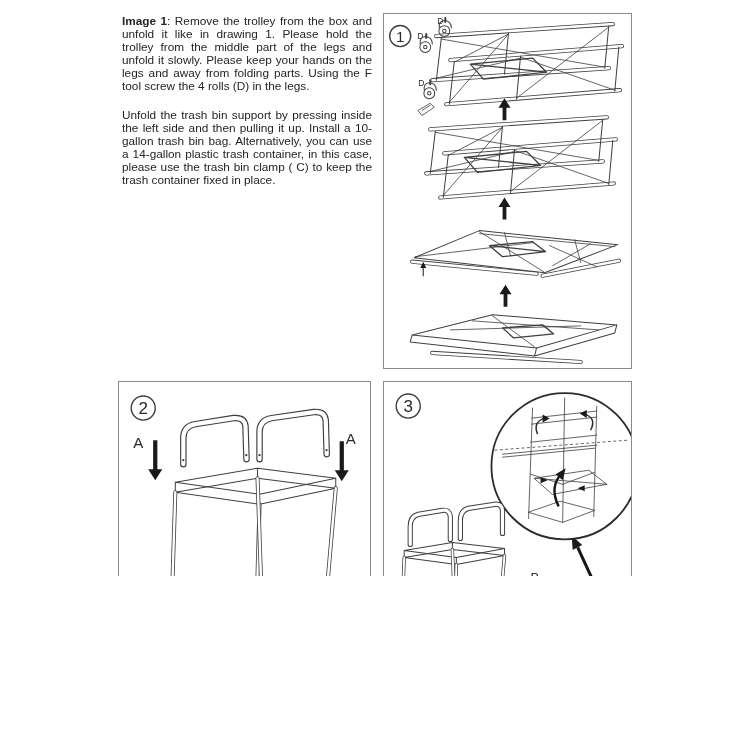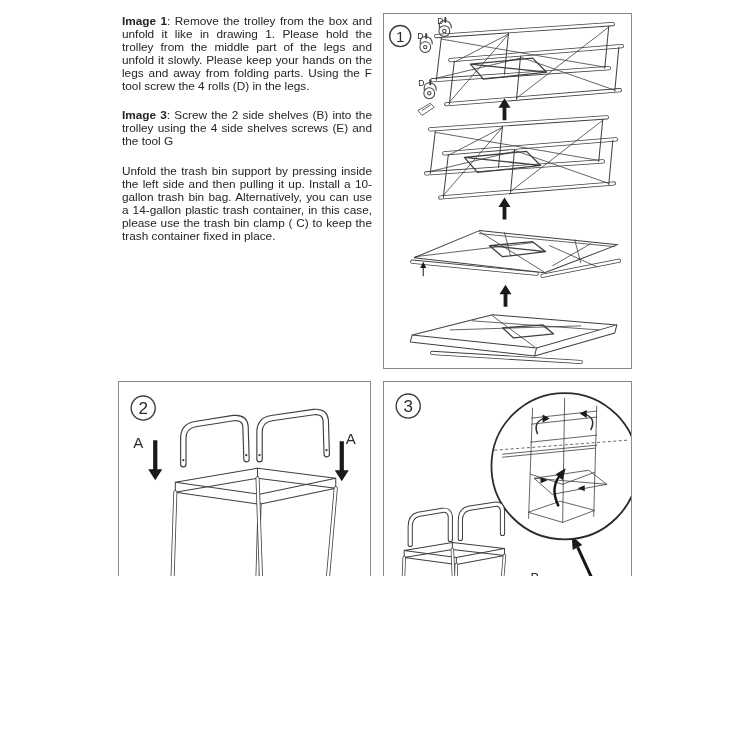--- a/index.html
+++ b/index.html
@@ -28,21 +28,20 @@
   .numc{stroke:#3f3f3f;stroke-width:1.4;fill:none;}
   .dash{stroke:#5a5a5a;stroke-width:.9;fill:none;stroke-dasharray:3 2.4;}
 </style>
 </head>
 <body>
 
 <div class="page">
 
   <div class="text-col">
     <p><span class="plabel">Image 1</span><span>: Remove the trolley from the box and unfold it like in drawing 1. Please hold the trolley from the middle part of the legs and unfold it slowly. Please keep your hands on the legs and away from folding parts. Using the F tool screw the 4 rolls (D) in the legs.</span></p>
-    <p><span class="plabel">Image 3</span><span>: Screw the 2 side shelves (B)  into the trolley using the 4 side shelves screws (E) and the tool G</span></p>
     <p><span class="plabel"></span><span>Unfold the trash bin support by pressing inside the left side and then pulling it up. Install a 10-gallon trash bin bag. Alternatively, you can use a 14-gallon plastic trash container, in this case, please use the trash bin clamp ( C) to keep the trash container fixed in place.</span></p>
   </div>
 
   <div class="panel" id="panel1">
     <svg viewBox="0 0 246 353">
       <defs>
         <g id="casterG">
           <line x1="1" y1="-13" x2="1" y2="-9" class="ln" style="stroke-width:2"></line>
           <path d="M -5 -3 Q -6 -10 0 -10.5 Q 7 -10 7 -3" class="ln"></path>
           <circle cx="0" cy="0" r="5.4" class="ln"></circle>

